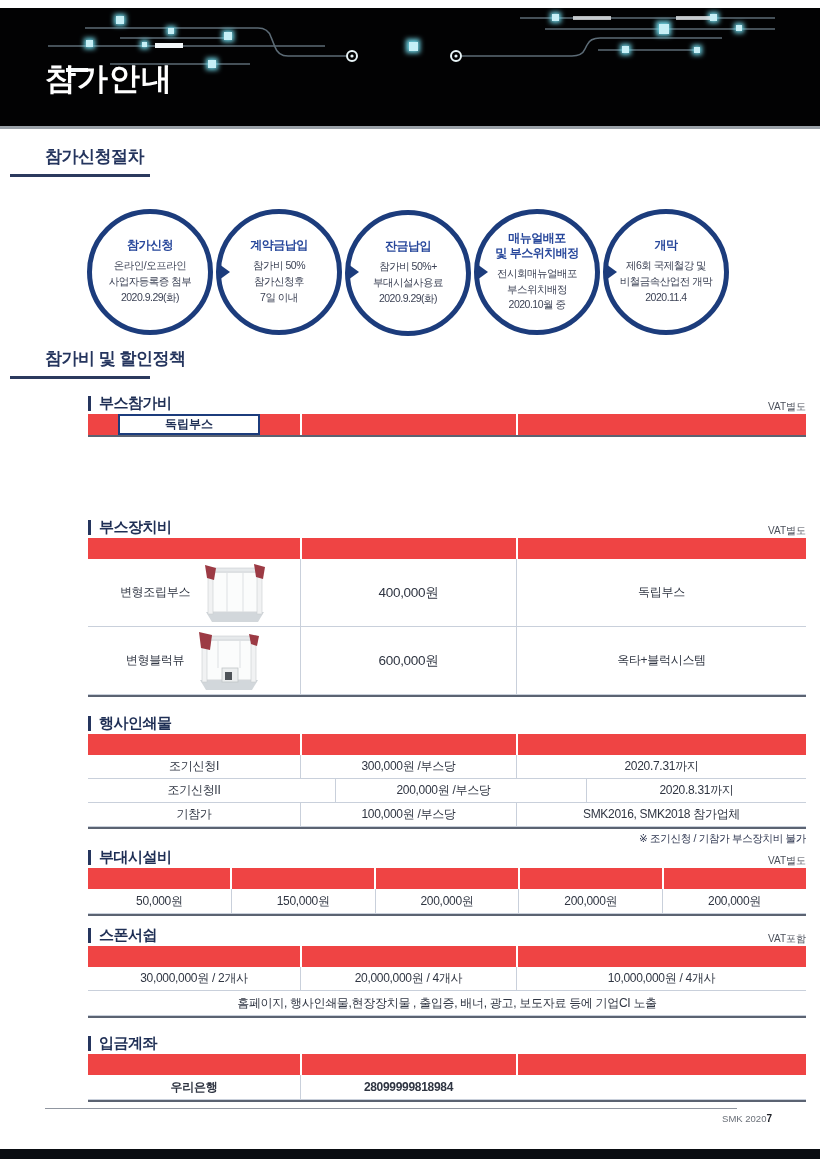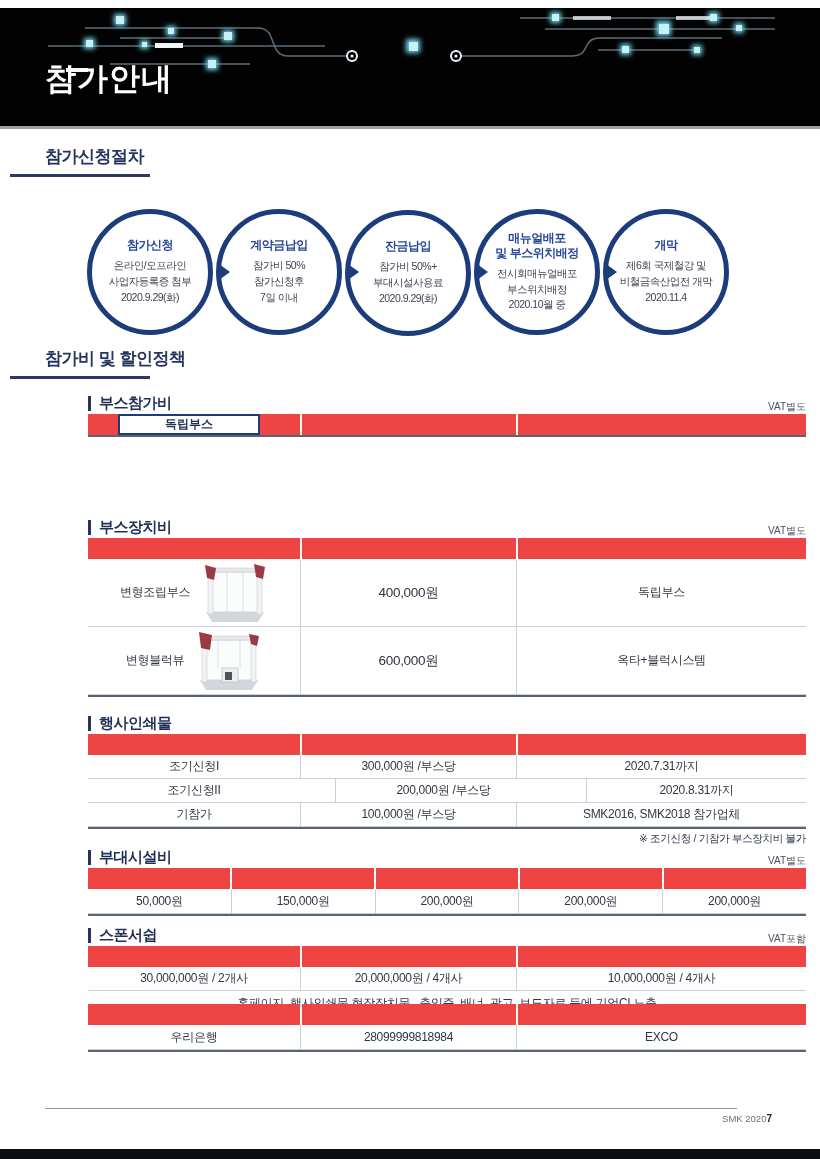--- a/index.html
+++ b/index.html
@@ -307,30 +307,29 @@
     <div class="trow merged" style="height:25px;">
       <div class="td" style="flex:1;">홈페이지, 행사인쇄물,현장장치물 , 출입증, 배너, 광고, 보도자료 등에 기업CI 노출</div>
     </div>
   </div>
 
   <div class="abs sub-head" style="left:88px; top:1026px;">
     <span class="hbar"></span>
     <span class="sub-title">입금계좌</span>
   </div>
 
-  <div class="abs tbl" style="top:996px;">
+  <div class="abs tbl" style="top:1046px;font-weight:bold;">
     <div class="thead">
       <div class="th c1"></div>
       <div class="th c2"></div>
       <div class="th c3"></div>
     </div>
     <div class="trow" style="height:25px;">
       <div class="td c1">우리은행</div>
       <div class="td c2">28099999818984</div>
-      <div class="td c3">EXCO</div>
     </div>
   </div>
 
   <div class="abs foot-rule"></div>
   <div class="abs foot">
     <span class="foot-brand">SMK 2020</span>
     <span class="foot-page">7</span>
   </div>
   <div class="abs bottom-bar"></div>
 

